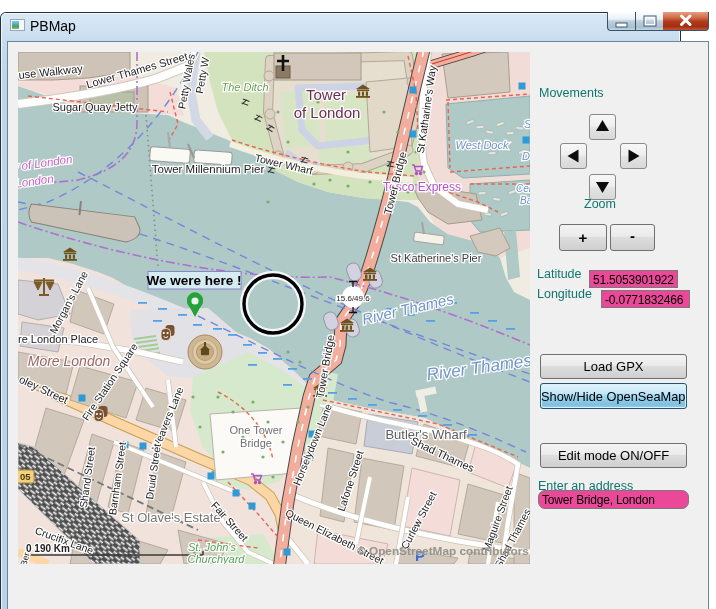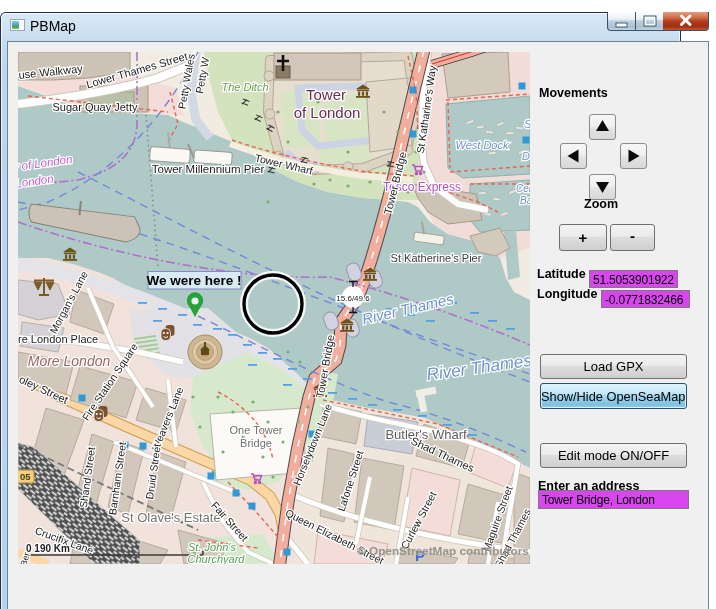--- a/index.html
+++ b/index.html
@@ -17,29 +17,29 @@
 background:linear-gradient(180deg,#7fd0e8 0,#58a8c8 40%,#4e9e58 70%,#7cc47e 100%);}
 #ttxt{position:absolute;left:30px;top:6px;font-size:14px;color:#000;}
 .capbtn{position:absolute;top:0;height:19px;box-sizing:border-box;border:1px solid #35536b;border-top:none;}
 #bmin{left:607px;width:29px;border-radius:0 0 0 4px;border-right:none;
 background:linear-gradient(180deg,#fdfeff 0,#e9f0f6 40%,#c0d0dd 50%,#aabfcf 85%,#c6d6e2 100%);}
 #bmax{left:635px;width:29px;
 background:linear-gradient(180deg,#fdfeff 0,#e9f0f6 40%,#c0d0dd 50%,#aabfcf 85%,#c6d6e2 100%);}
 #bcls{left:663px;width:46px;border-radius:0 0 4px 0;border-left:none;
 background:linear-gradient(180deg,#e69c82 0,#d06a47 32%,#b23b1c 52%,#a12f12 80%,#c55434 100%);}
 .capbtn svg{position:absolute;left:0;top:0;}
-.lbl{position:absolute;font-size:12.5px;color:#000000;white-space:nowrap;font-weight:bold;}
+.lbl{position:absolute;font-size:12.5px;color:#0f766e;white-space:nowrap;}
 .pbtn{position:absolute;box-sizing:border-box;border:1px solid #707070;border-radius:3px;
 background:linear-gradient(180deg,#f3f3f3 0,#ebebeb 45%,#dddddd 50%,#cfcfcf 100%);
 font-size:13px;color:#000;text-align:center;white-space:nowrap;}
 .pbtn span{position:absolute;left:0;right:0;}
 .bluebtn{position:absolute;box-sizing:border-box;border:1px solid #27536f;border-radius:3px;white-space:nowrap;
 background:linear-gradient(180deg,#e3f4fc 0,#c2e6f7 40%,#a2d7ef 50%,#7fc0e2 85%,#98cde8 100%);
 box-shadow:inset 0 0 0 1px #ddf1fb;font-size:13px;color:#000;text-align:left;}
-.field{position:absolute;box-sizing:border-box;border:1px solid #7a7a7a;background:#d946ef;
+.field{position:absolute;box-sizing:border-box;border:1px solid #7a7a7a;background:#ec4899;
 font-size:12px;letter-spacing:-0.2px;color:#000;padding:2px 0 0 3px;white-space:nowrap;overflow:hidden;}
 .sqbtn{position:absolute;width:27px;height:26px;box-sizing:border-box;border:1px solid #8a8a8a;
 border-radius:3px;background:linear-gradient(180deg,#f7f7f7 0,#efefef 45%,#e3e3e3 55%,#d8d8d8 100%);}
 .sqbtn svg{position:absolute;left:0;top:0;}
 </style>
 </head>
 <body>
 <div id="win">
   <div id="ticon">
       <span></span>
@@ -515,15 +515,15 @@
     <div class="pbtn" style="left:532px;top:312px;width:147px;height:25px;">
         <span style="top:4px;">Load GPX</span>
       </div>
     <div class="bluebtn" style="left:532px;top:341px;width:147px;height:26px;">
         <div style="margin-top:5px;font-size:12.8px;">Show/Hide OpenSeaMap</div>
       </div>
     <div class="pbtn" style="left:532px;top:401px;width:147px;height:25px;padding-left:11px;">
         <span style="top:4px;">Edit mode ON/OFF</span>
       </div>
     <div class="lbl" style="left:530px;top:437px;text-align:right;">Enter an address</div>
-    <div class="field" style="left:530px;top:448px;width:151px;height:19px;">Tower Bridge, London</div>
+    <div class="field" style="left:530px;top:448px;width:151px;height:19px;border-radius:7px;">Tower Bridge, London</div>
   </div>
 </div>
 
 </body></html>

